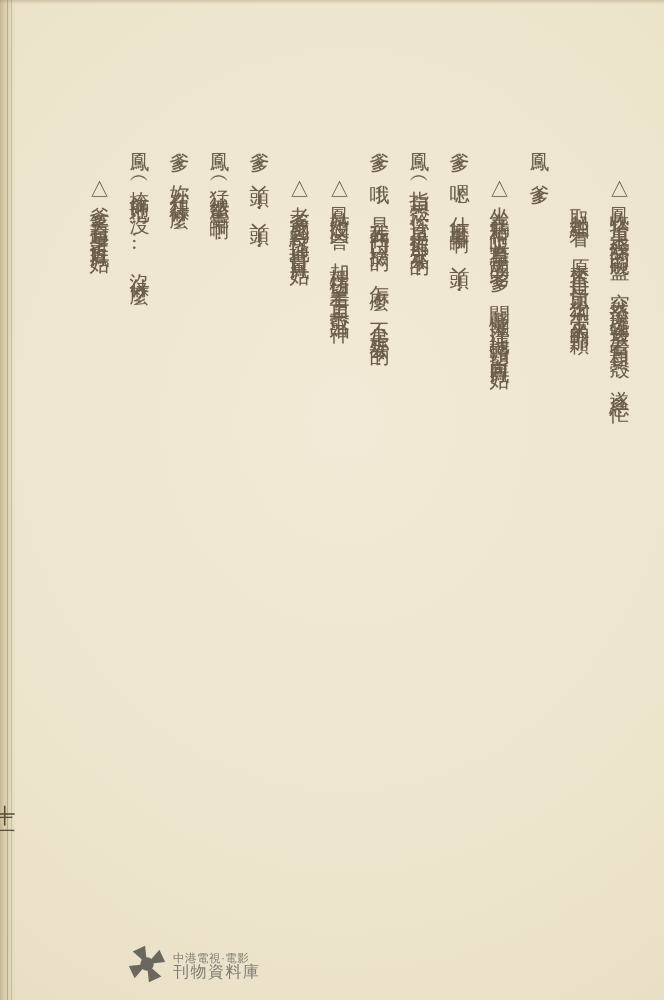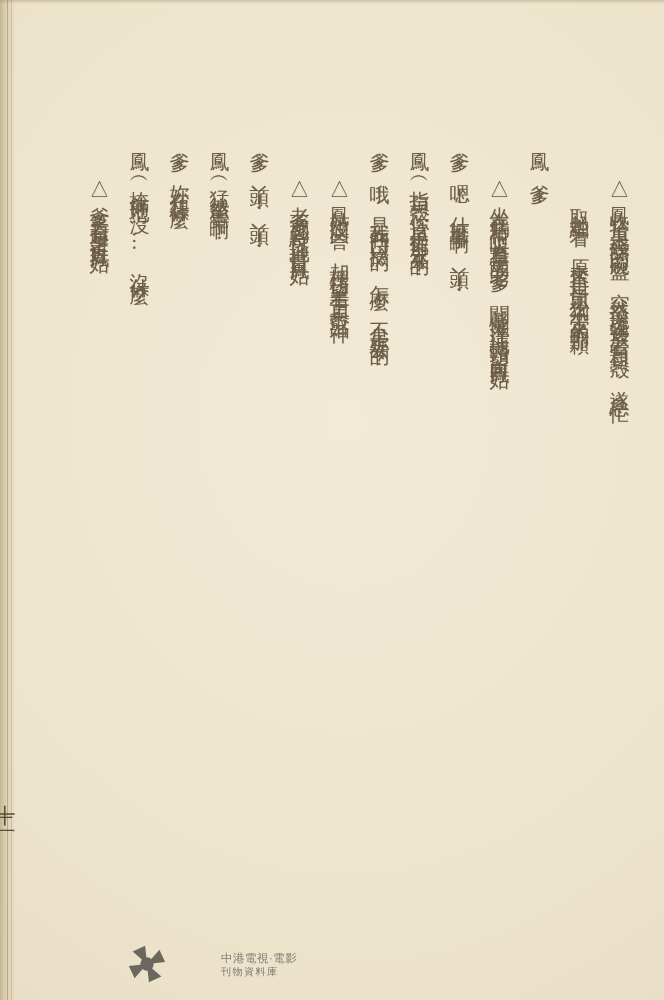--- a/index.html
+++ b/index.html
@@ -53,31 +53,30 @@
     writing-mode:vertical-rl;text-orientation:upright;
     font-size:21px;letter-spacing:14px;
     color:#584c38;
   }
 
   
   .watermark{
     position:absolute;left:126px;top:942px;
     display:flex;align-items:center;
     opacity:.95;
-    gap:48px;
   }
   .wm-logo{flex:0 0 auto;opacity:.88;}
   .wm-org{
     margin-left:5px;
     display:flex;flex-direction:column;justify-content:center;
     font-family:"Liberation Sans", sans-serif;
     color:#6e6c66;opacity:.9;
   }
   .wm-org .l1{font-size:11.5px;line-height:14px;letter-spacing:.5px;}
-  .wm-org .l2{font-size:10px;line-height:13px;letter-spacing:1.5px;}
+  .wm-org .l2{font-size:16px;line-height:13px;letter-spacing:1.5px;}
   .wm-url{
     margin-left:10px;
     font-family:"Liberation Sans", sans-serif;
     font-size:26px;
     color:#fcfaf4;
     text-shadow:0 1px 2px rgba(112,104,86,.55), 0 0 1px rgba(112,104,86,.5);
     letter-spacing:.5px;
     white-space:nowrap;
   }
 </style>

